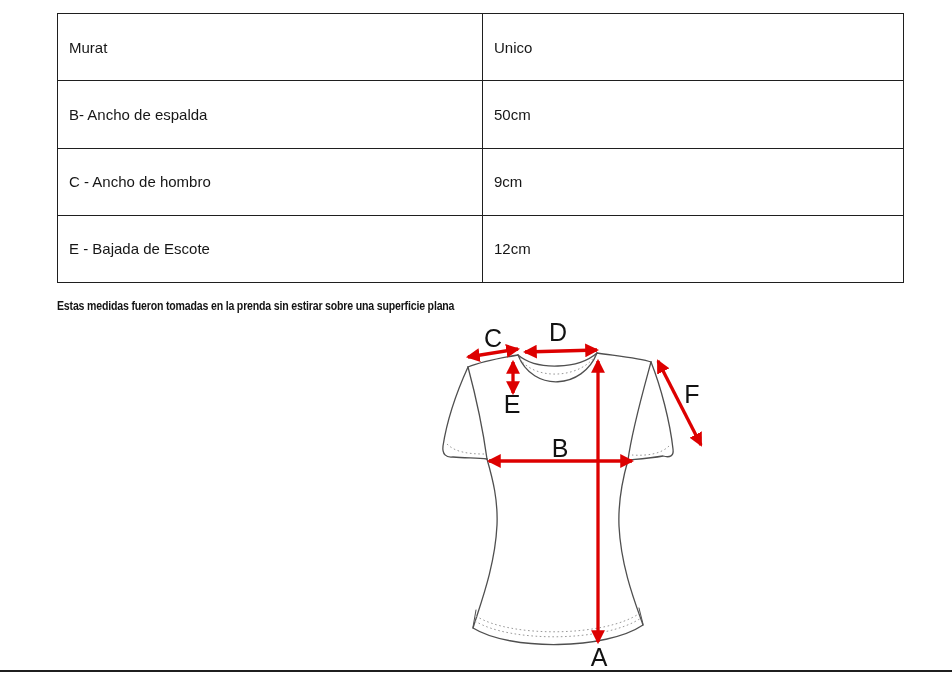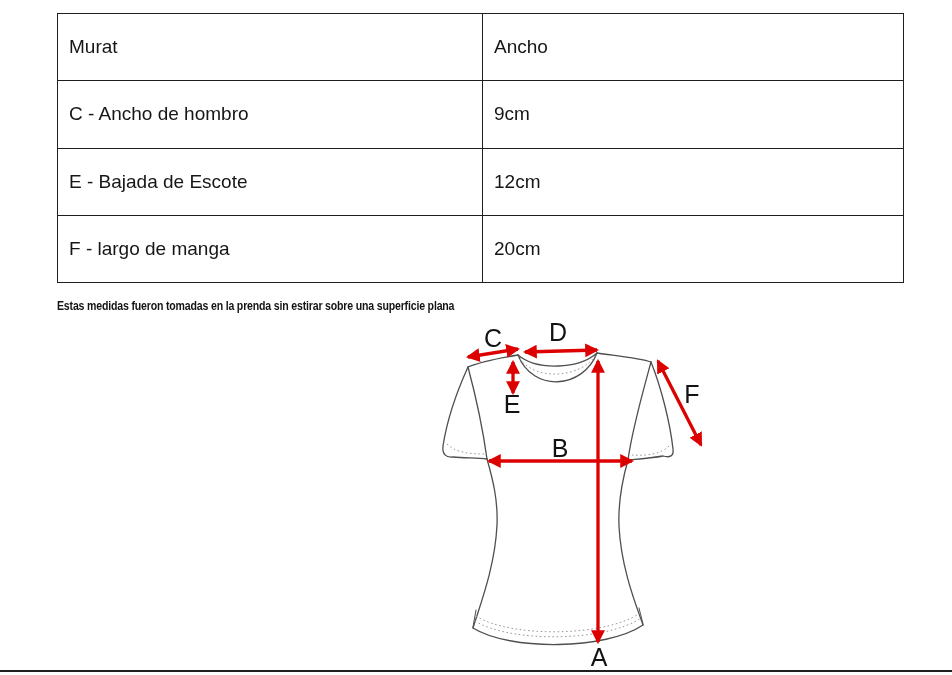--- a/index.html
+++ b/index.html
@@ -21,21 +21,21 @@
     position: absolute;
     left: 57px;
     top: 13px;
     width: 846px;
     height: 270px;
     border-collapse: collapse;
     table-layout: fixed;
   }
   .size-table td {
     border: 1.6px solid var(--border, #1f1f1f);
-    font-size: 19px;
+    font-size: 15px;
     color: var(--ink, #161616);
     padding: 0 0 0 11px;
     vertical-align: middle;
     height: 37px;
     white-space: nowrap;
     overflow: hidden;
   }
   .size-table col.c1 { width: 425px; }
   .size-table col.c2 { width: 421px; }
 
@@ -89,33 +89,33 @@
 <div class="page">
 
   <table class="size-table">
     <colgroup>
         <col class="c1">
         <col class="c2">
       </colgroup>
     <tbody>
       <tr>
         <td>Murat</td>
-        <td>Ancho</td>
+        <td>Unico</td>
+      </tr>
+      <tr>
+        <td>B- Ancho de espalda</td>
+        <td>50cm</td>
       </tr>
       <tr>
         <td>C - Ancho de hombro</td>
         <td>9cm</td>
       </tr>
       <tr>
         <td>E - Bajada de Escote</td>
         <td>12cm</td>
-      </tr>
-      <tr>
-        <td>F - largo de manga</td>
-        <td>20cm</td>
       </tr>
     </tbody>
   </table>
 
   <div class="note">Estas medidas fueron tomadas en la prenda sin estirar sobre una superficie plana</div>
 
   <div class="diagram">
     <svg width="320" height="360" viewBox="0 0 320 360">
       <defs>
         <marker id="ah" viewBox="0 0 10 10" refX="8.5" refY="5" markerWidth="4.2" markerHeight="4.2" orient="auto-start-reverse">

